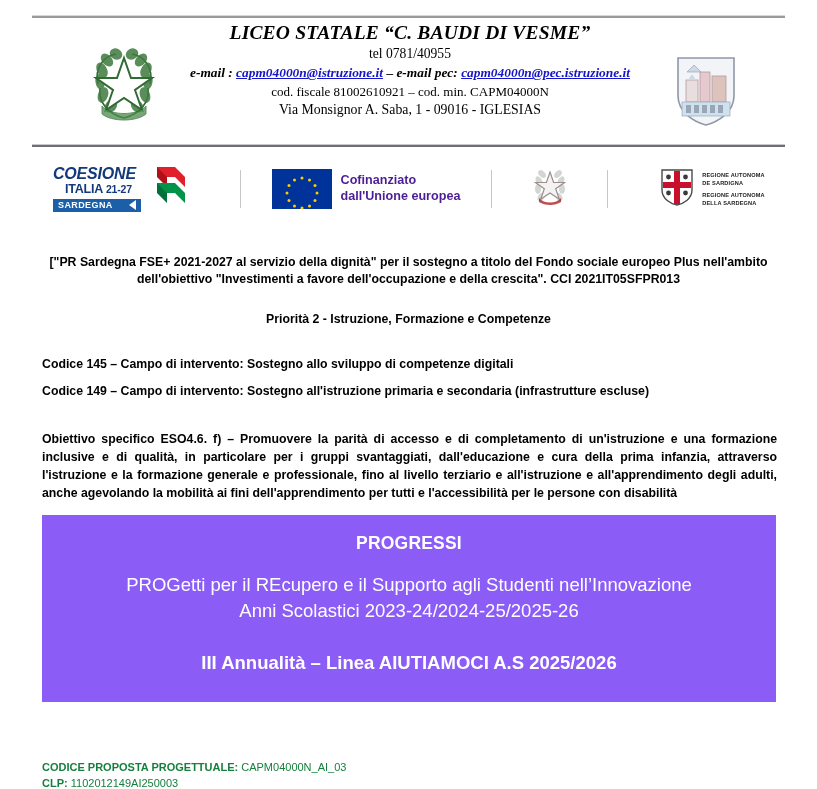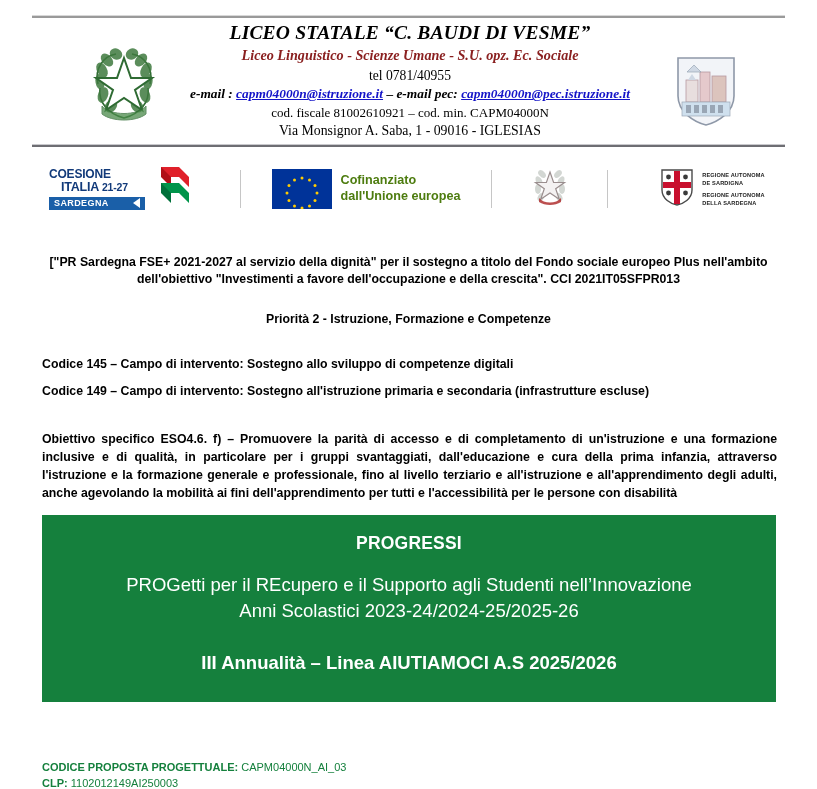--- a/index.html
+++ b/index.html
@@ -144,44 +144,45 @@
   
   .coesione {
     display: flex;
     align-items: center;
     gap: 4px;
   }
   .coesione-txt {
     line-height: 1;
   }
   .coes-l1 {
-    font-size: 12px;
+    font-size: 16px;
     font-weight: bold;
     color: #123a7a;
     letter-spacing: -0.2px;
+    font-style: italic;
   }
   .coes-l2 {
     font-size: 12.5px;
     font-weight: bold;
     color: #123a7a;
     letter-spacing: -0.2px;
     margin-top: 1px;
     padding-left: 12px;
   }
   .coes-l2 .yrs { font-size: 10.5px; }
   .coes-sard {
     margin-top: 3px;
     background: #1a5fa8;
     color: #ffffff;
     font-size: 9px;
     font-weight: bold;
     letter-spacing: 0.4px;
     padding: 2px 16px 2px 5px;
     position: relative;
-    width: 96px;
+    width: 88px;
     box-sizing: border-box;
   }
   .coes-sard .arrowL {
     position: absolute;
     right: 5px;
     top: 50%;
     transform: translateY(-50%);
     width: 0; height: 0;
     border-top: 5px solid transparent;
     border-bottom: 5px solid transparent;
@@ -191,21 +192,21 @@
 
   
   .eu-logo { display: flex; align-items: center; gap: 9px; }
   .eu-flag {
     width: 60px;
     height: 40px;
     background: #003399;
     position: relative;
   }
   .eu-text {
-    color: #4d7c0f;
+    color: #4c1d95;
     font-size: 12.6px;
     font-weight: bold;
     line-height: 1.25;
   }
 
   
   .ras-logo { display: flex; align-items: center; gap: 7px; }
   .ras-text {
     font-size: 5.6px;
     font-weight: bold;
@@ -259,21 +260,21 @@
     padding-top: 22px;
   }
 
   
   .banner {
     position: absolute;
     left: 42px;
     top: 515px;
     width: 734px;
     height: 187px;
-    background: #15803d;
+    background: #8b5cf6;
     color: #ffffff;
     text-align: center;
     box-sizing: border-box;
     padding-top: 17px;
   }
   .banner-h {
     font-size: 17.5px;
     font-weight: bold;
     line-height: 1.3;
     letter-spacing: 0.2px;
@@ -335,21 +336,20 @@
           <ellipse cx="23" cy="62" rx="5.5" ry="7" transform="rotate(42 23 62)"></ellipse>
           <ellipse cx="49" cy="62" rx="5.5" ry="7" transform="rotate(-42 49 62)"></ellipse>
         </g>
         <path d="M36 14 L43 34 L64 34 L47 46 L54 66 L36 54 L18 66 L25 46 L8 34 L29 34 Z" fill="#ffffff" stroke="#2f6b33" stroke-width="2"></path>
         <path d="M14 62 C22 72 50 72 58 62 L58 70 C48 78 24 78 14 70 Z" fill="#4a8a4a" opacity="0.75" stroke="#2f6b33" stroke-width="1"></path>
       </svg>
     </div>
 
     <div class="lh-text">
       <div class="lh-title">LICEO STATALE “C. BAUDI DI VESME”</div>
-      <div class="lh-sub">Liceo Linguistico  -  Scienze Umane  -  S.U. opz. Ec. Sociale</div>
       <div class="lh-tel">tel 0781/40955</div>
       <div class="lh-mail">
         <span>e-mail : </span><a href="#">capm04000n@istruzione.it</a><span> – </span><span>e-mail pec: </span><a href="#">capm04000n@pec.istruzione.it</a>
       </div>
       <div class="lh-cod">cod. fiscale 81002610921 – cod. min. CAPM04000N</div>
       <div class="lh-via">Via Monsignor A. Saba, 1 -  09016 - IGLESIAS</div>
     </div>
 
     <div class="crest-right">
       <svg viewBox="0 0 68 76" width="68" height="76">

